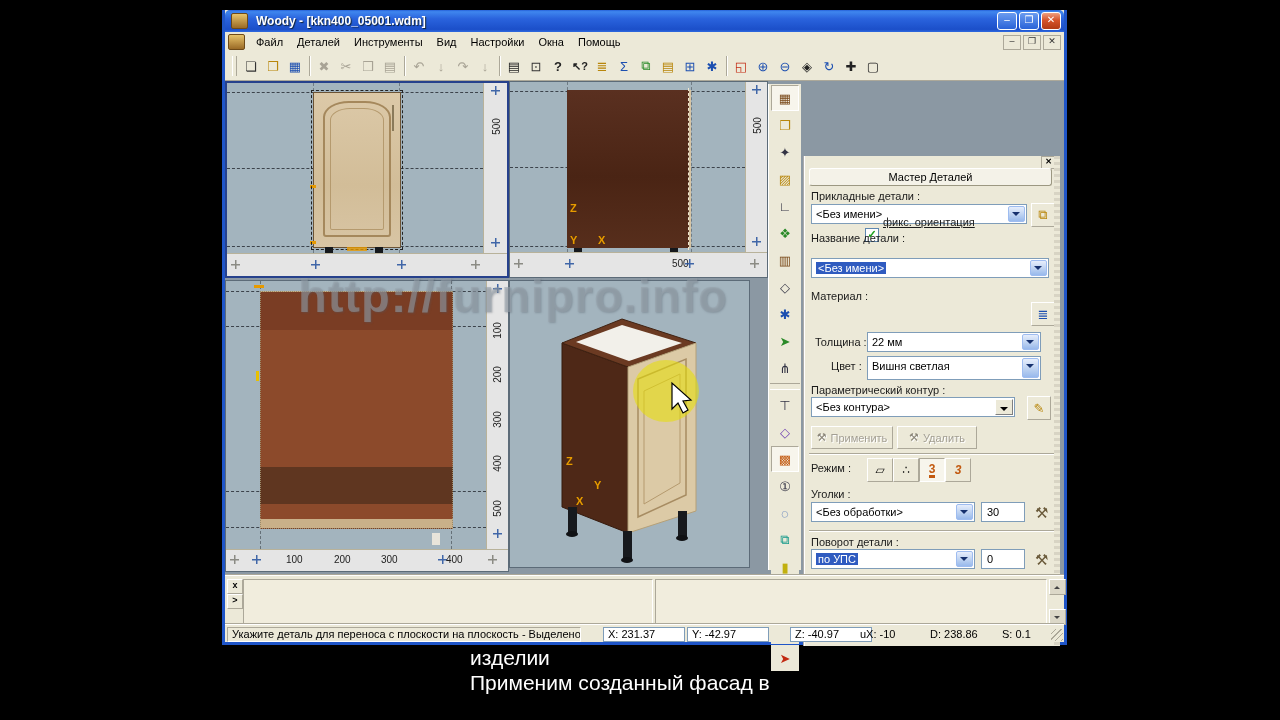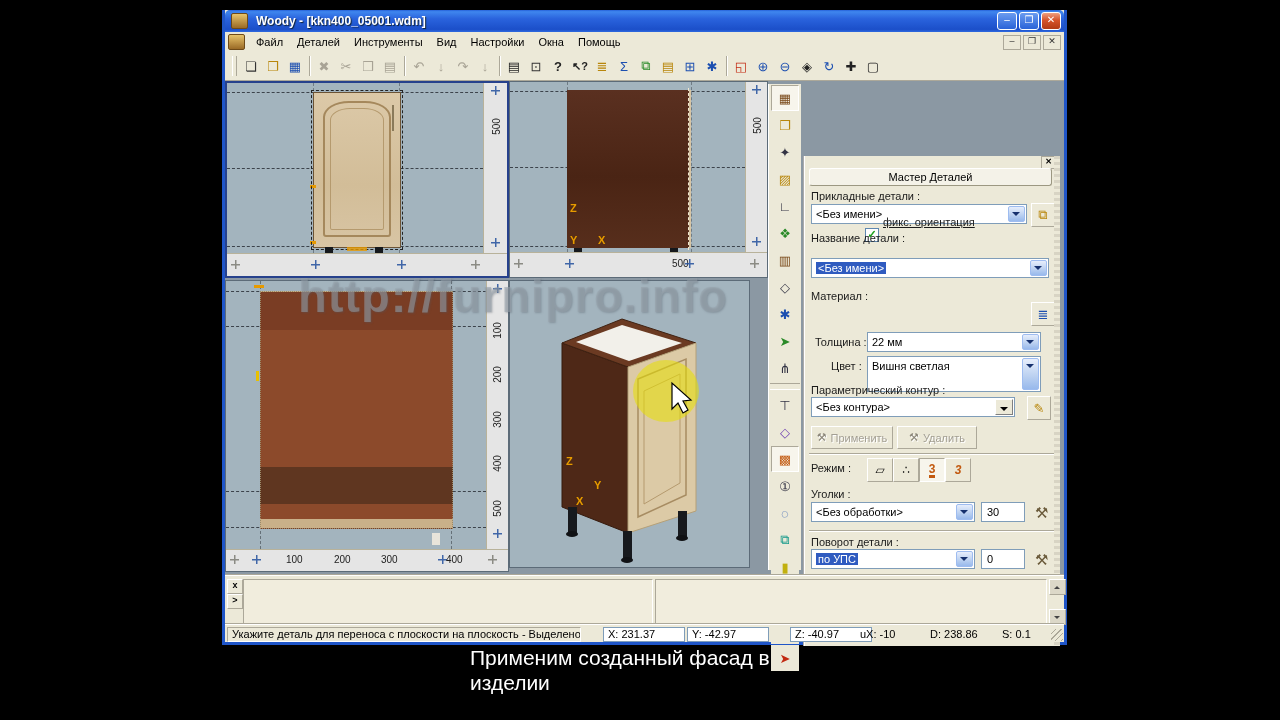--- a/index.html
+++ b/index.html
@@ -320,21 +320,21 @@
           <i class="xarrow"></i>
         </div>
 
         <div class="lbl" style="left:6px;top:134px;">Материал :</div>
         <div class="ibtn" style="left:226px;top:146px;color:#1c4fb0;">≣</div>
 
         <div class="lbl" style="left:10px;top:180px;">Толщина :</div>
         <div class="combo" style="left:62px;top:176px;width:174px;height:20px;">22 мм<i class="xarrow"></i></div>
 
         <div class="lbl" style="left:26px;top:204px;">Цвет :</div>
-        <div class="combo" style="left:62px;top:200px;width:174px;height:36px;">Вишня светлая<i class="xarrow"></i></div>
+        <div class="combo" style="left:62px;top:200px;width:174px;height:24px;">Вишня светлая<i class="xarrow"></i></div>
 
         <div class="lbl" style="left:6px;top:228px;">Параметрический контур :</div>
         <div class="combo" style="left:6px;top:241px;width:204px;height:20px;">&lt;Без контура&gt;<i class="carrow"></i></div>
         <div class="ibtn" style="left:222px;top:240px;color:#b8860b;">✎</div>
 
         <div class="pbtn" style="left:6px;top:270px;width:80px;">
           <span style="color:#8a8578;">⚒</span>
           <span>Применить</span>
         </div>
         <div class="pbtn" style="left:92px;top:270px;width:78px;">
@@ -412,17 +412,17 @@
       <div class="spanel" style="left:772px;width:42px;border-color:transparent;">
         <span>S:</span>&nbsp;<span>0.1</span></div>
       <div class="abs" style="right:1px;bottom:1px;width:12px;height:12px;background:repeating-linear-gradient(135deg,transparent 0 3px,#aca899 3px 4px);"></div>
     </div>
 
   </div>
 
   <div id="wmark">http://furnipro.info</div>
 
   <div id="subtitle">
+    <div>изделии</div>
     <div>Применим созданный фасад в</div>
-    <div>изделии</div>
   </div>
 
 </div>
 
 </body></html>

